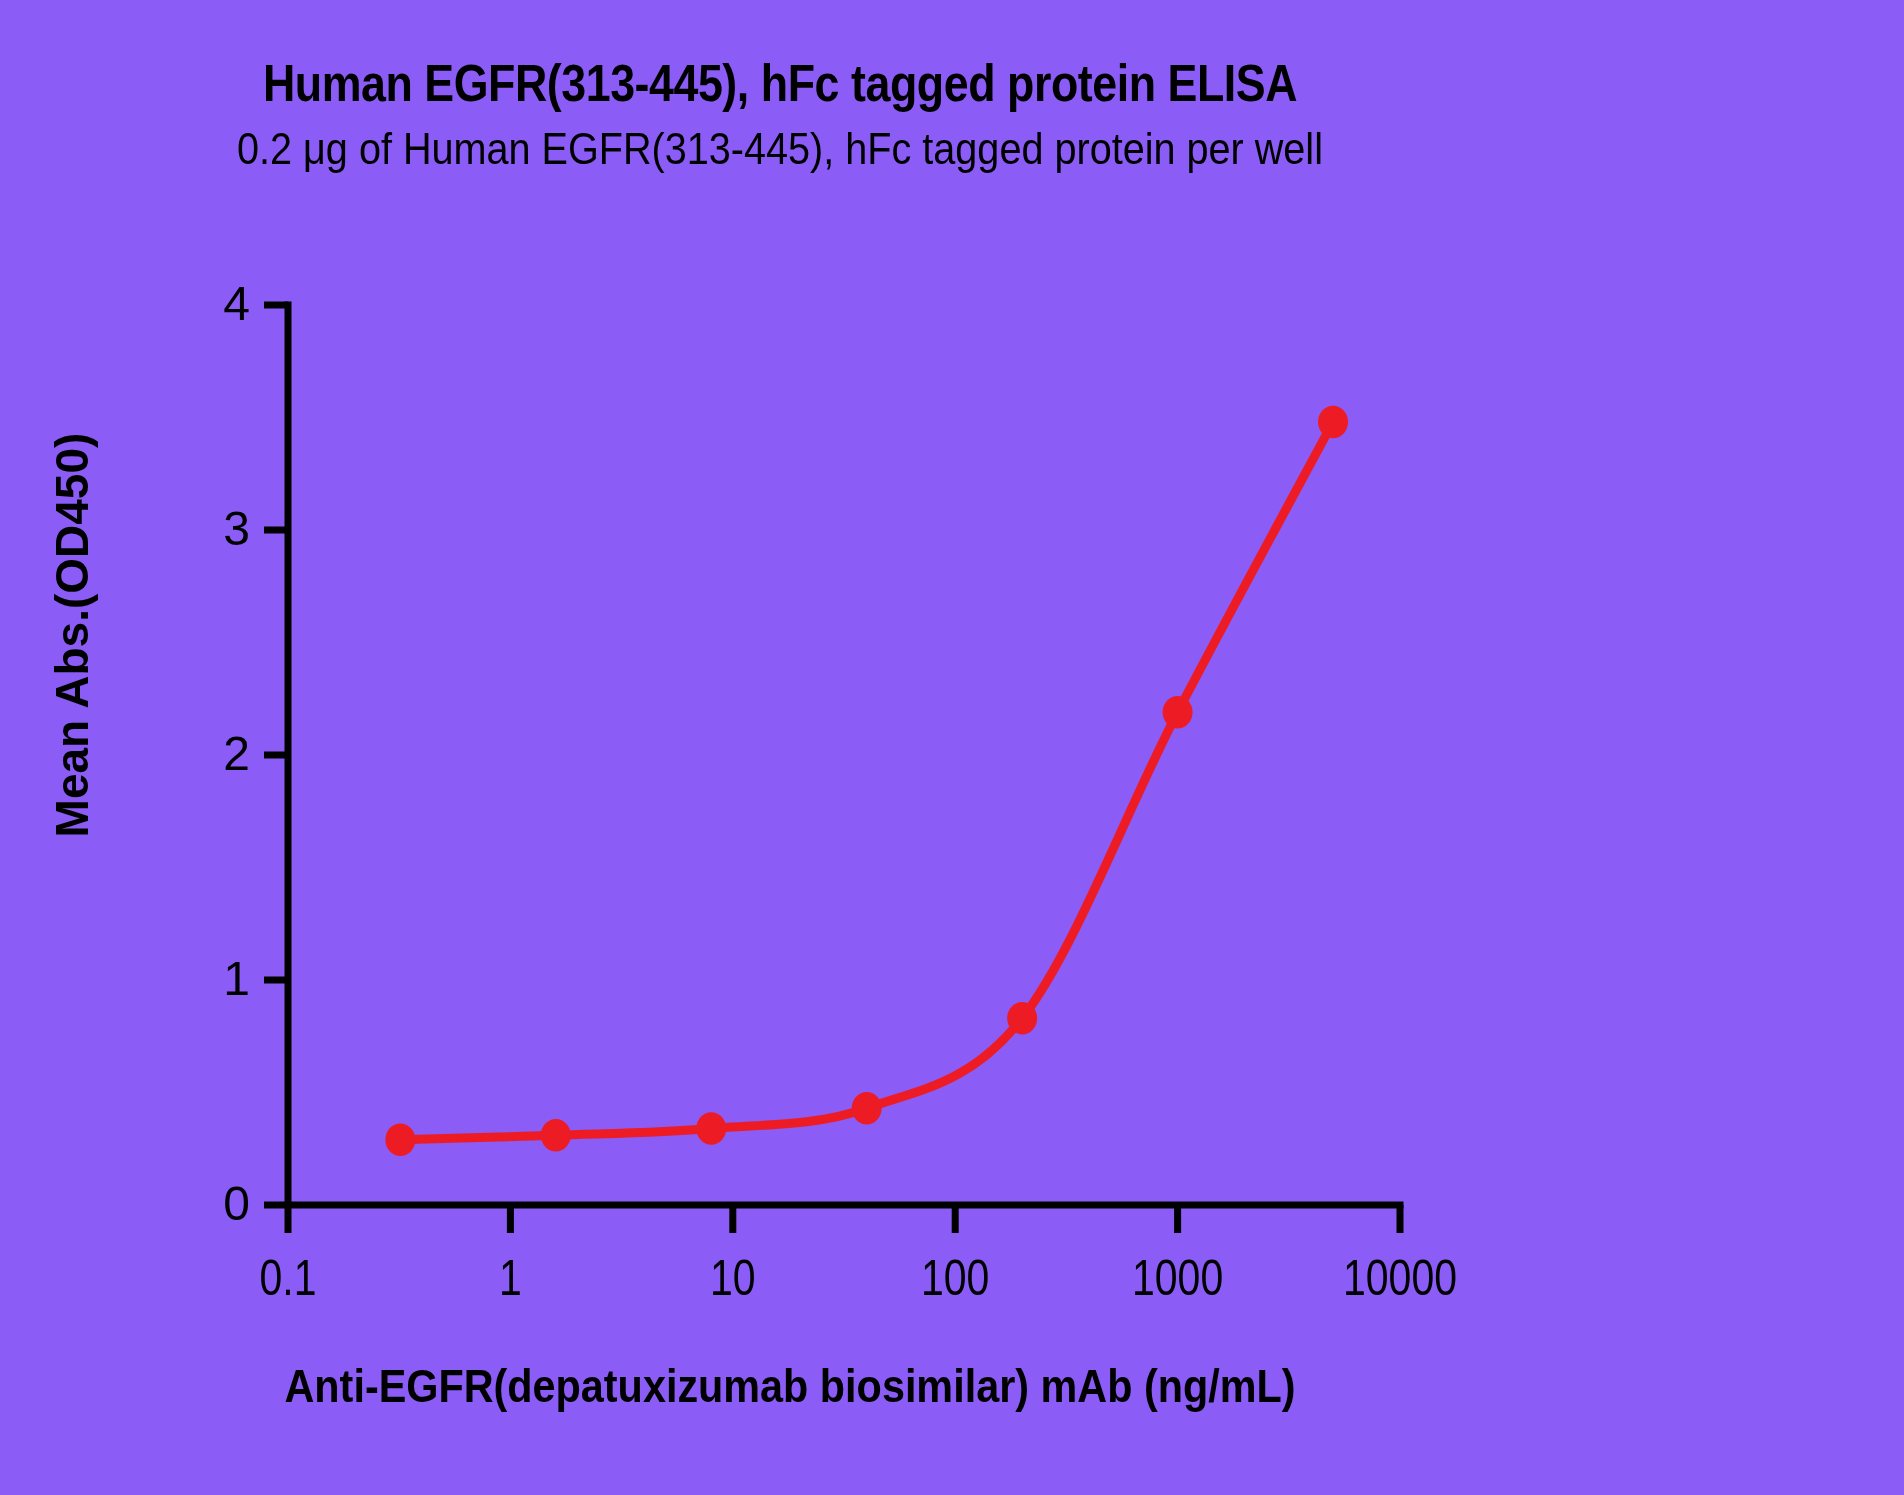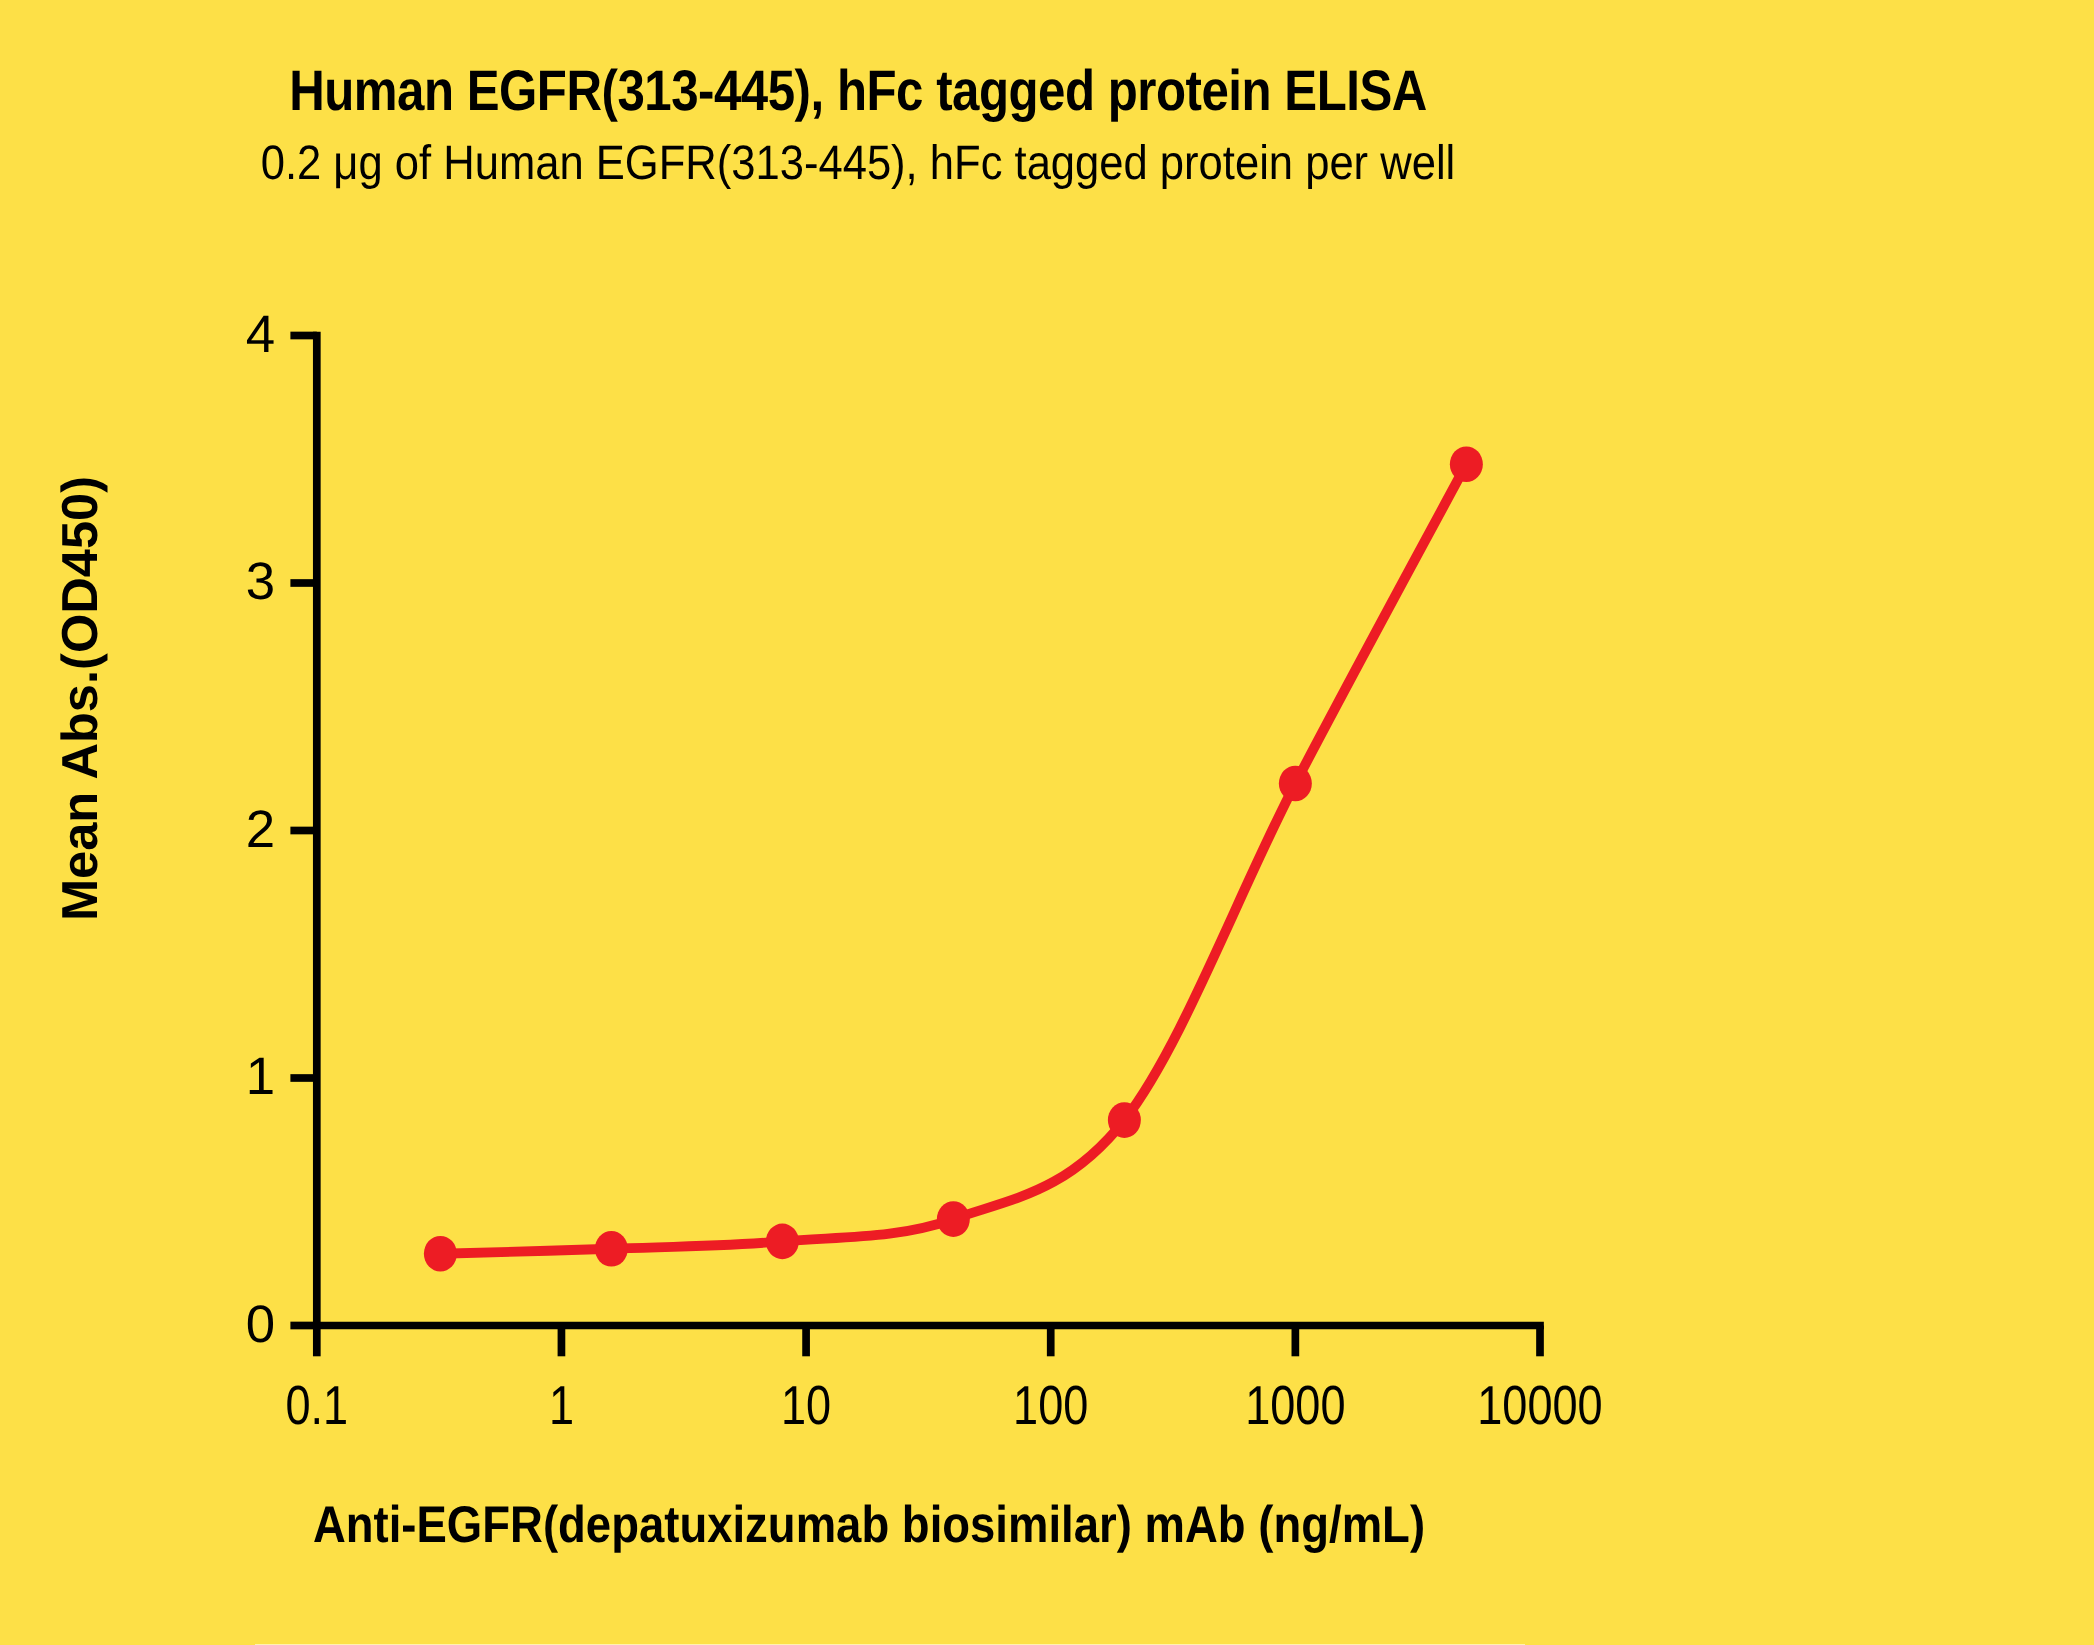--- a/index.html
+++ b/index.html
@@ -16,21 +16,21 @@
     overflow: hidden;
     position: relative;
   }
 
   #figure {
     position: absolute;
     left: 0;
     top: 0;
     width: 1904px;
     height: 1495px;
-    background: #fde047;
+    background: #8b5cf6;
   }
 
   
   .title-block {
     position: absolute;
     left: 0;
     top: 52px;
     width: 1560px;
     text-align: center;
   }

